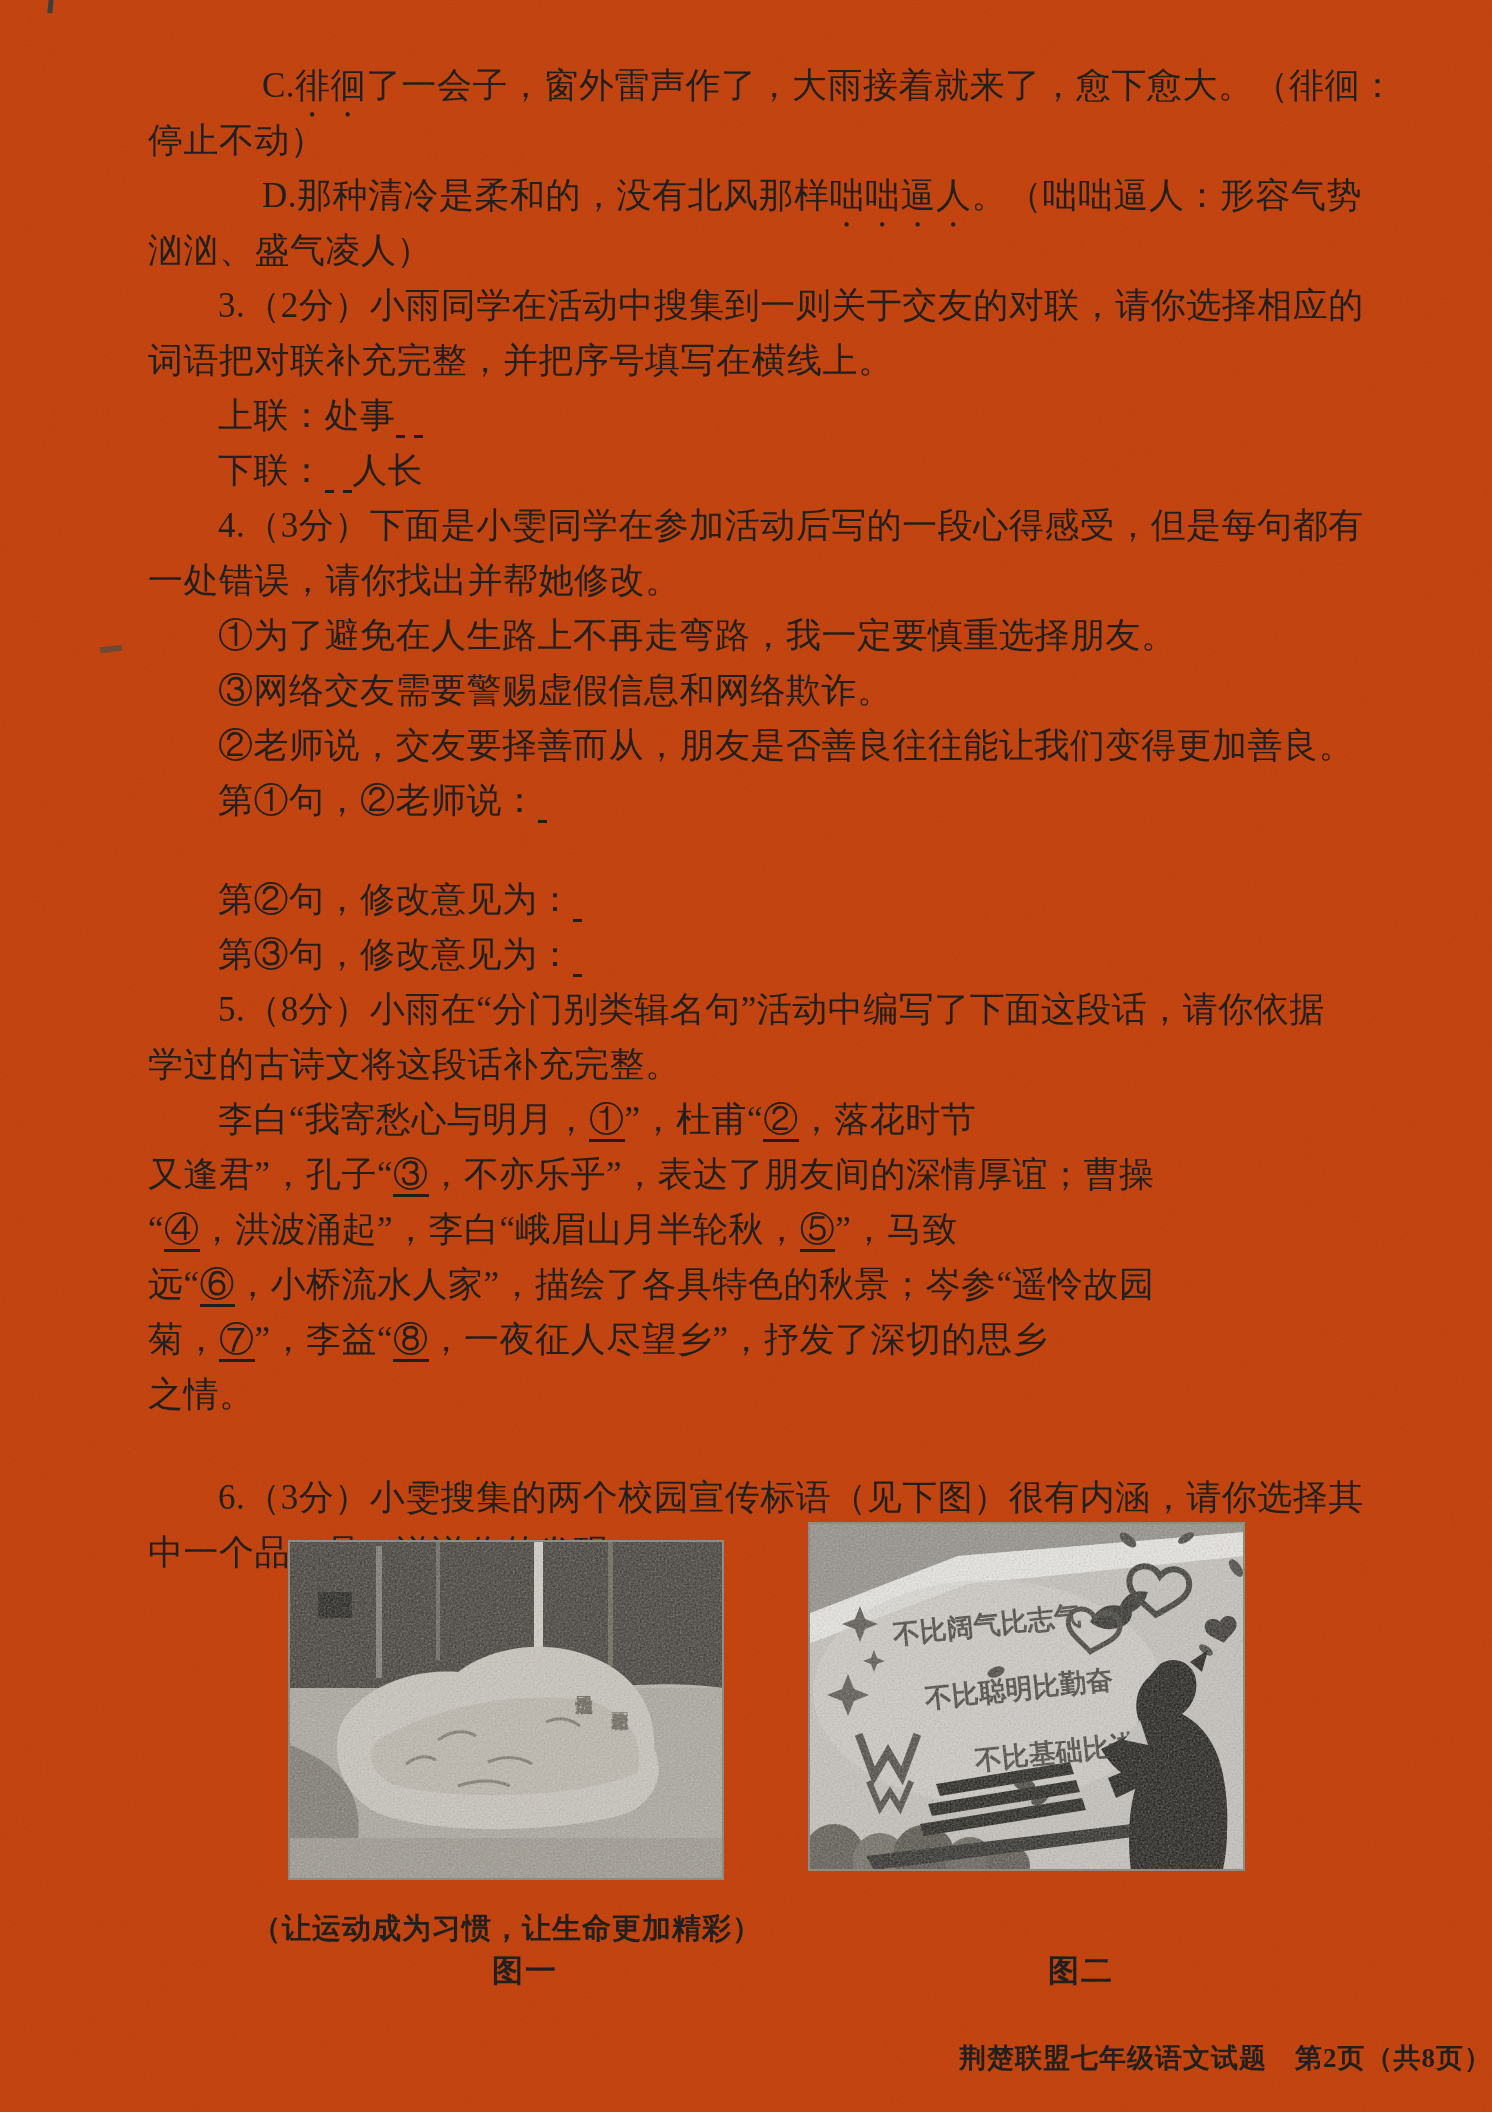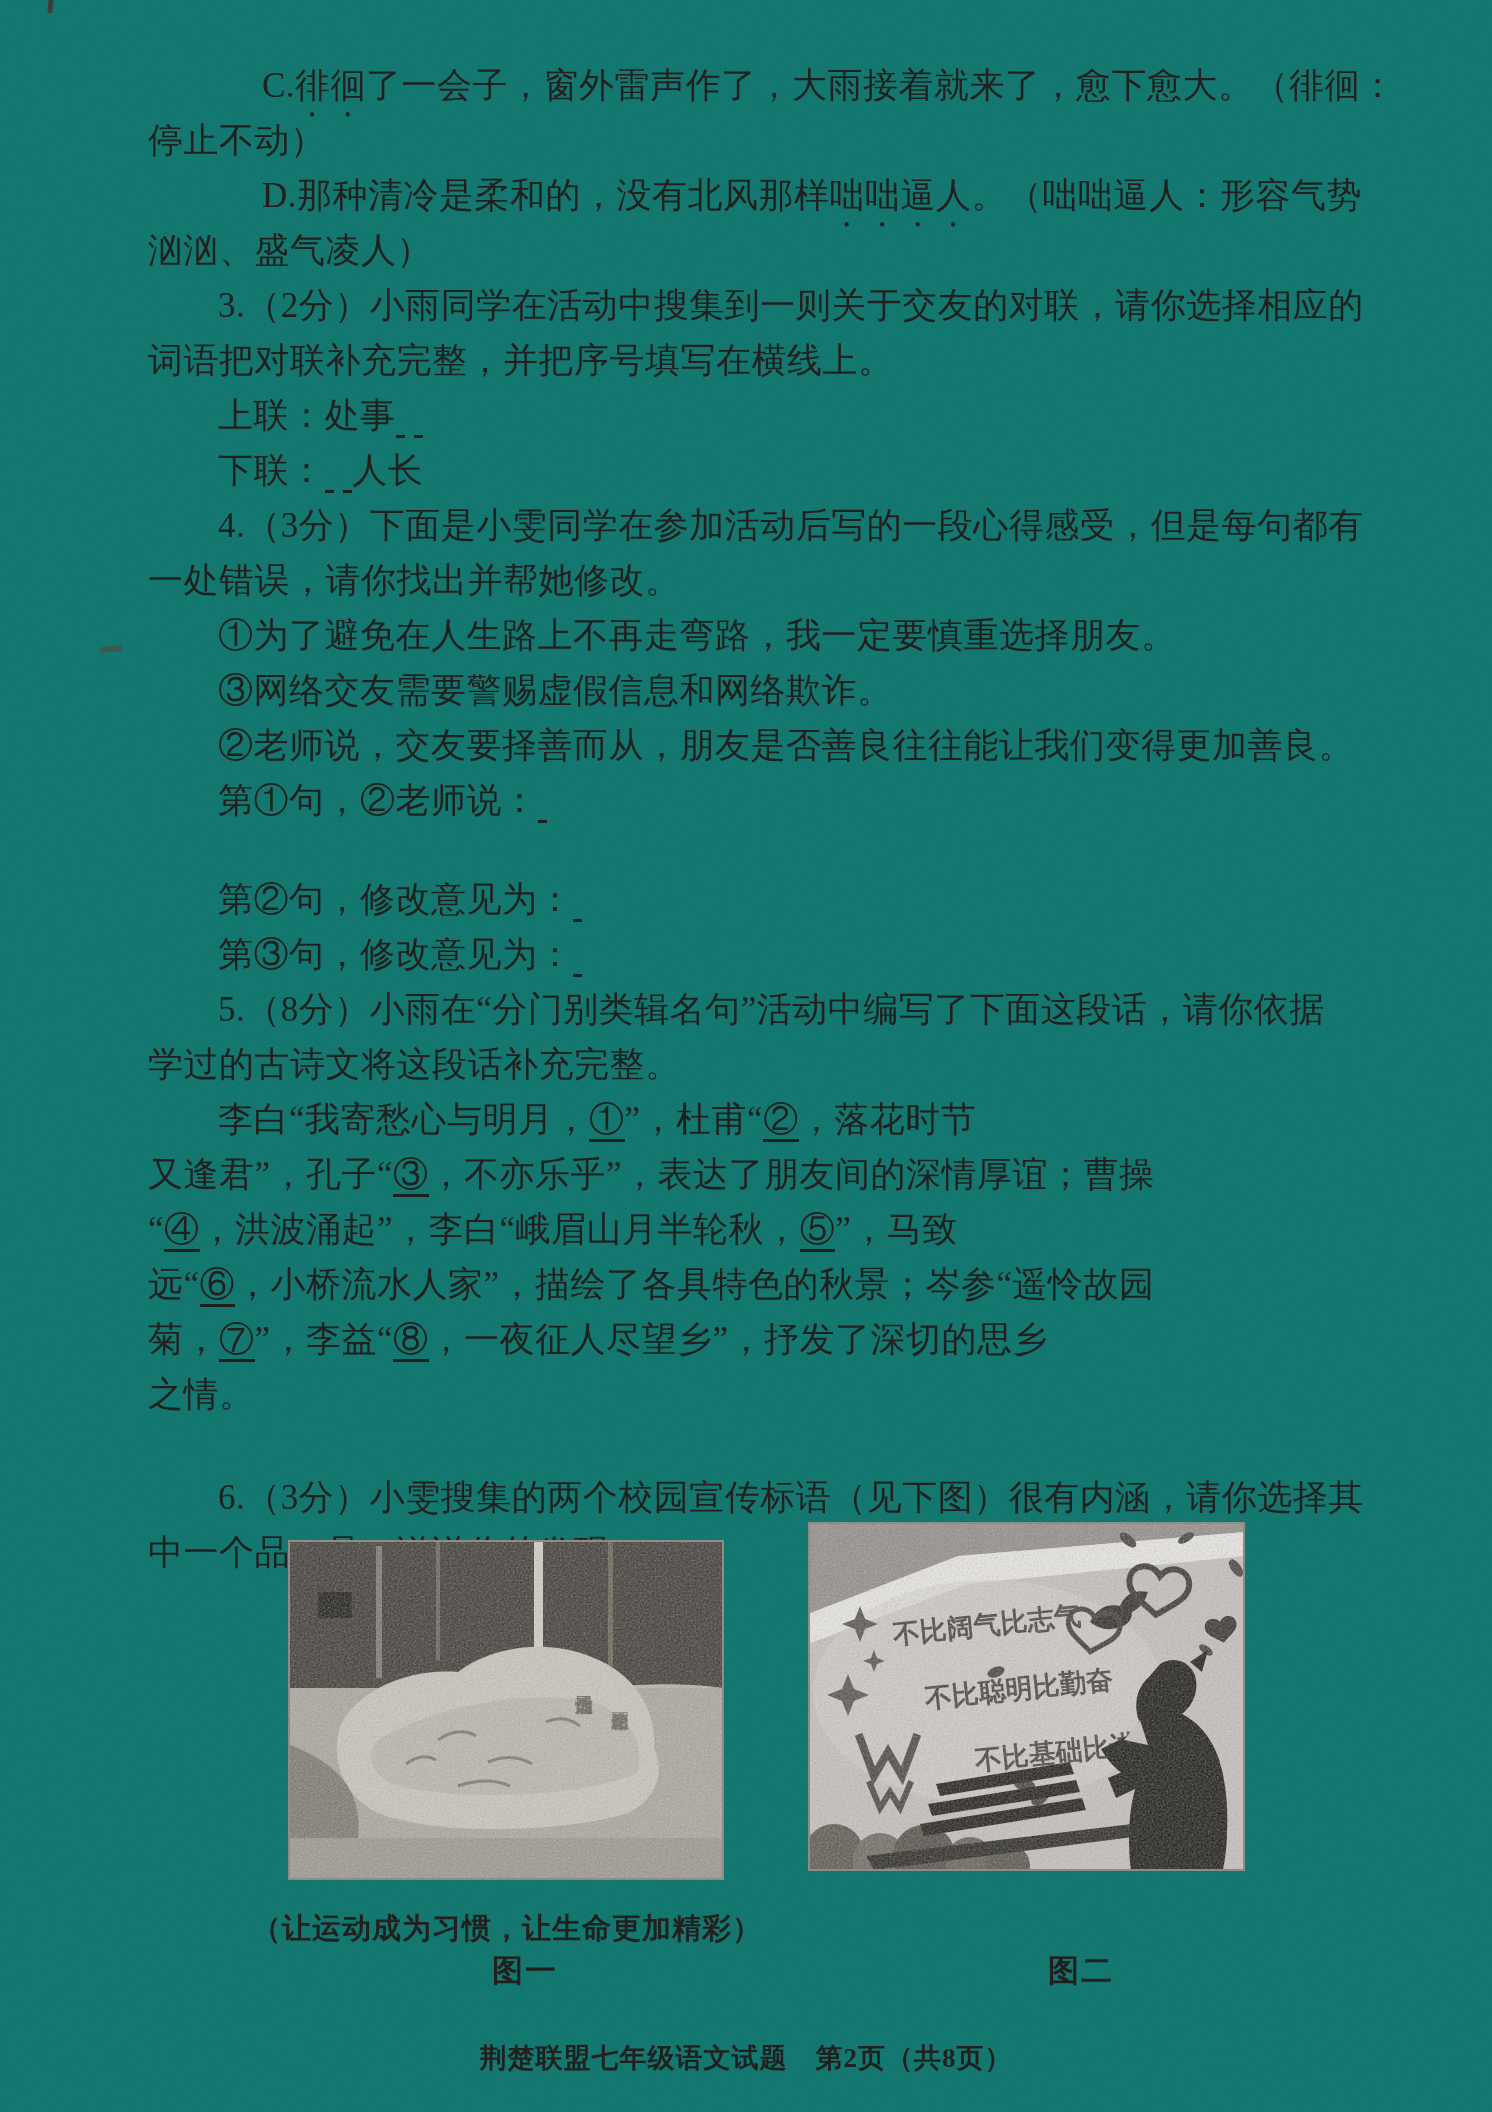--- a/index.html
+++ b/index.html
@@ -1,18 +1,18 @@
 <!DOCTYPE html>
 <html><head>
 <meta charset="utf-8">
 <style>
   html,body{margin:0;padding:0;background:#e9e8e4;}
   .page{
     position:relative;width:1492px;height:2112px;margin:0 auto;
-    background:#0f766e;overflow:hidden;
+    background:#c2410c;overflow:hidden;
     font-family:"Liberation Serif","DejaVu Serif",serif;
     color:#1d1c1a;
   }
   
   .noise-overlay{position:absolute;left:0;top:0;width:1492px;height:2112px;opacity:.05;pointer-events:none;}
   
   .text-block{position:absolute;left:148px;top:58px;width:1300px;}
   .line{height:55px;line-height:55px;font-size:35px;letter-spacing:.5px;white-space:nowrap;}
   .line span{display:inline;}
   .blank{
@@ -34,21 +34,21 @@
     position:absolute;left:252px;top:1906px;height:44px;line-height:44px;
     font-size:29px;font-weight:700;letter-spacing:1px;white-space:nowrap;
   }
   .fig-label{
     position:absolute;top:1950px;height:42px;line-height:42px;
     font-size:31px;font-weight:700;letter-spacing:2px;
   }
   .fig-label-1{left:492px;}
   .fig-label-2{left:1048px;}
   .footer{
-    position:absolute;left:0;top:2040px;width:1492px;text-align:center;
+    position:absolute;left:0;top:2040px;width:1492px;text-align:right;
     font-size:27px;font-weight:700;letter-spacing:1px;
   }
   
   .tick-top{position:absolute;left:48px;top:0;width:5px;height:13px;background:#3c3a36;transform:rotate(6deg);}
   .mark-left{position:absolute;left:100px;top:646px;width:22px;height:6px;background:#4a4843;opacity:.7;transform:rotate(-6deg);}
 </style>
 </head>
 <body>
 
 <div class="page">

